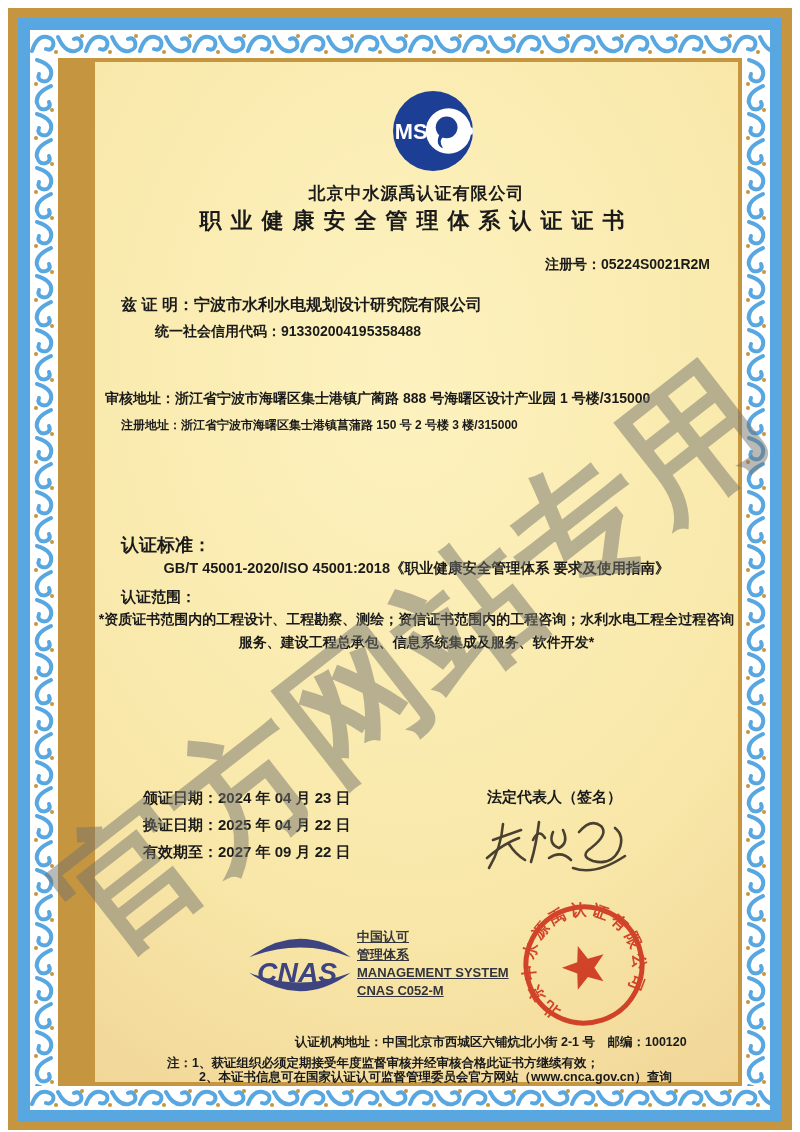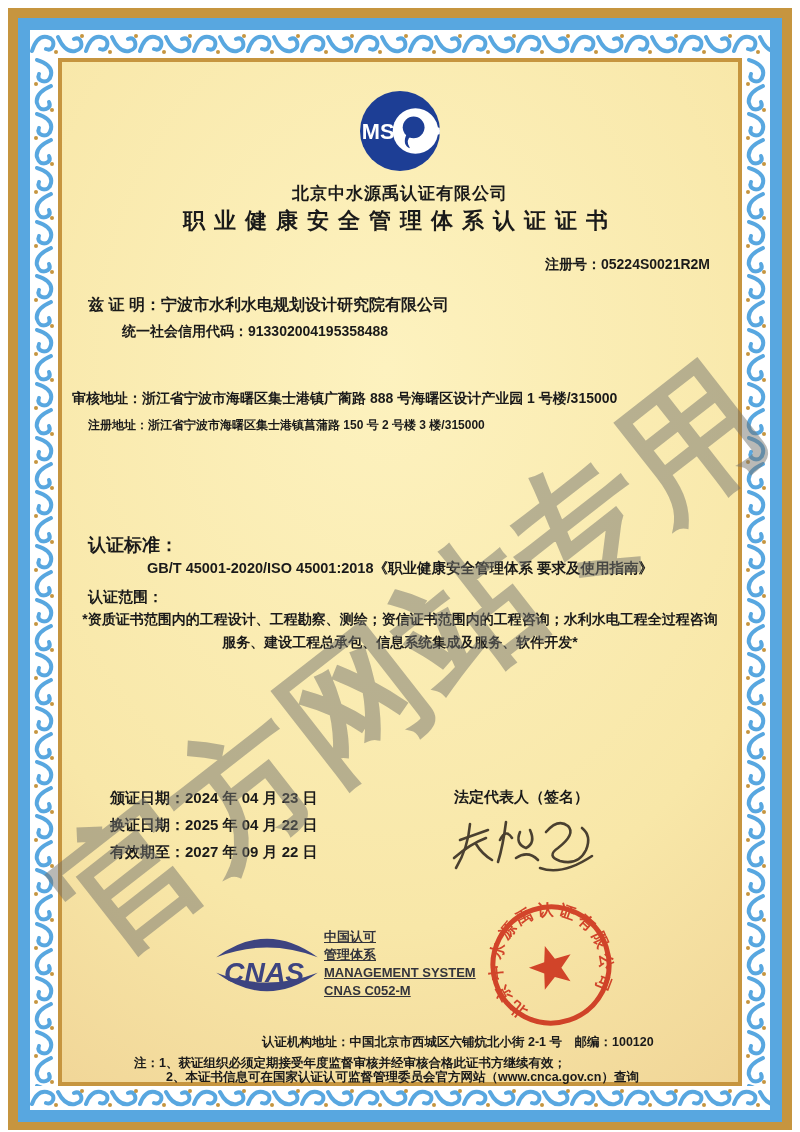--- a/index.html
+++ b/index.html
@@ -8,21 +8,21 @@
   .cert { position:relative; width:800px; height:1132px; background:#ffffff; overflow:hidden; }
 
   
   .layer { position:absolute; }
   .gold1 { inset:8px 8px 2px 8px;  background:#c6953f; }
   .blue1 { inset:18px 18px 10px 18px; background:#58a7e0; }
   .white1{ inset:30px 30px 22px 30px; background:#ffffff; }
   .gold2 { inset:58px 58px 46px 58px; background:#c6953f; }
   .content { position:absolute; inset:62px 62px 50px 62px;
     background: radial-gradient(ellipse 130% 110% at 48% 30%,
-      #fdf2bf 0%, #f8e7a8 50%, #efd294 80%, #e3bf7a 100%); }
+      #fdf2bf 0%, #f8e7a8 50%, #efd294 80%, #e3bf7a 100%); margin-left: 33px; }
   svg.ornate { position:absolute; display:block; }
   .ornate-top    { left:30px; top:30px; }
   .ornate-bottom { left:30px; top:1086px; }
   .ornate-left   { left:30px; top:58px; }
   .ornate-right  { left:742px; top:58px; }
 
   
   .t { position:absolute; color:#1a1a1a; font-weight:700; white-space:nowrap; }
   .center { left:0; width:100%; text-align:center; }
   .issuer   { top:120px; font-size:17px; letter-spacing:1px; }

